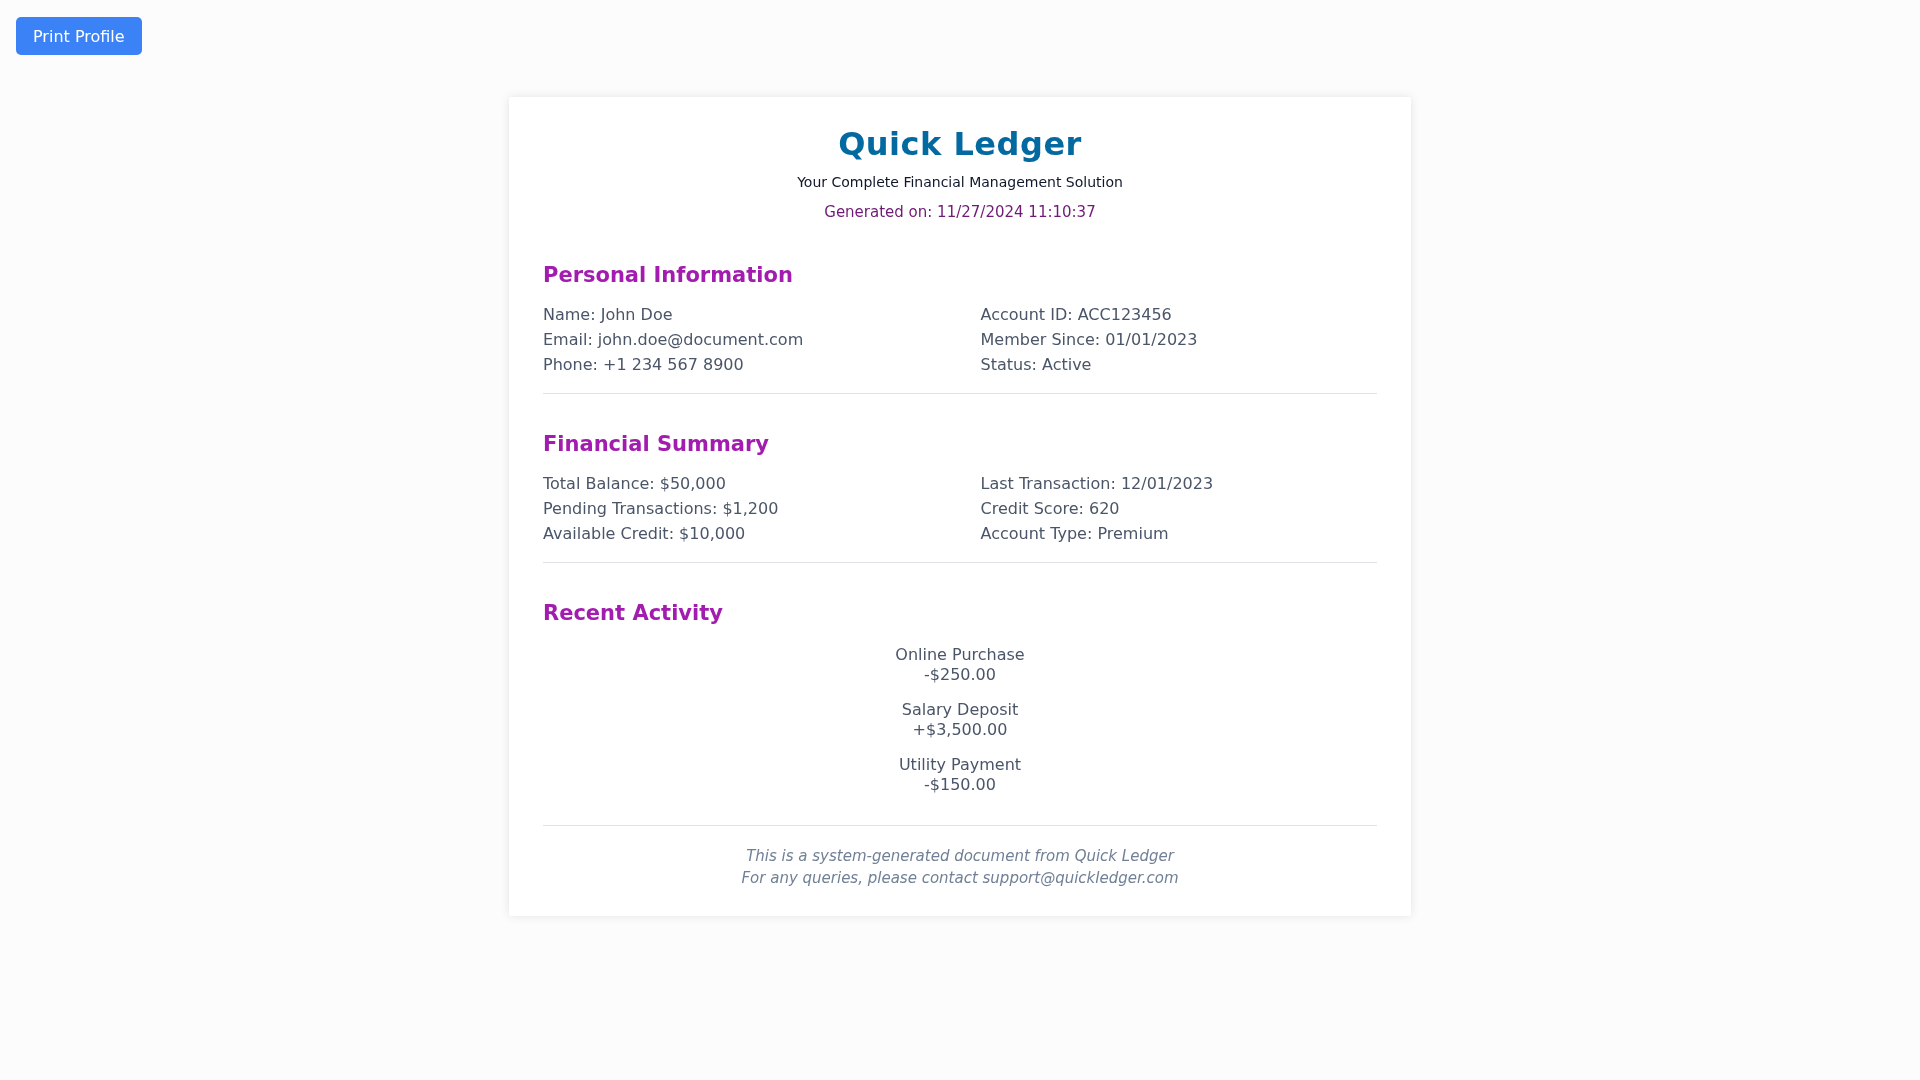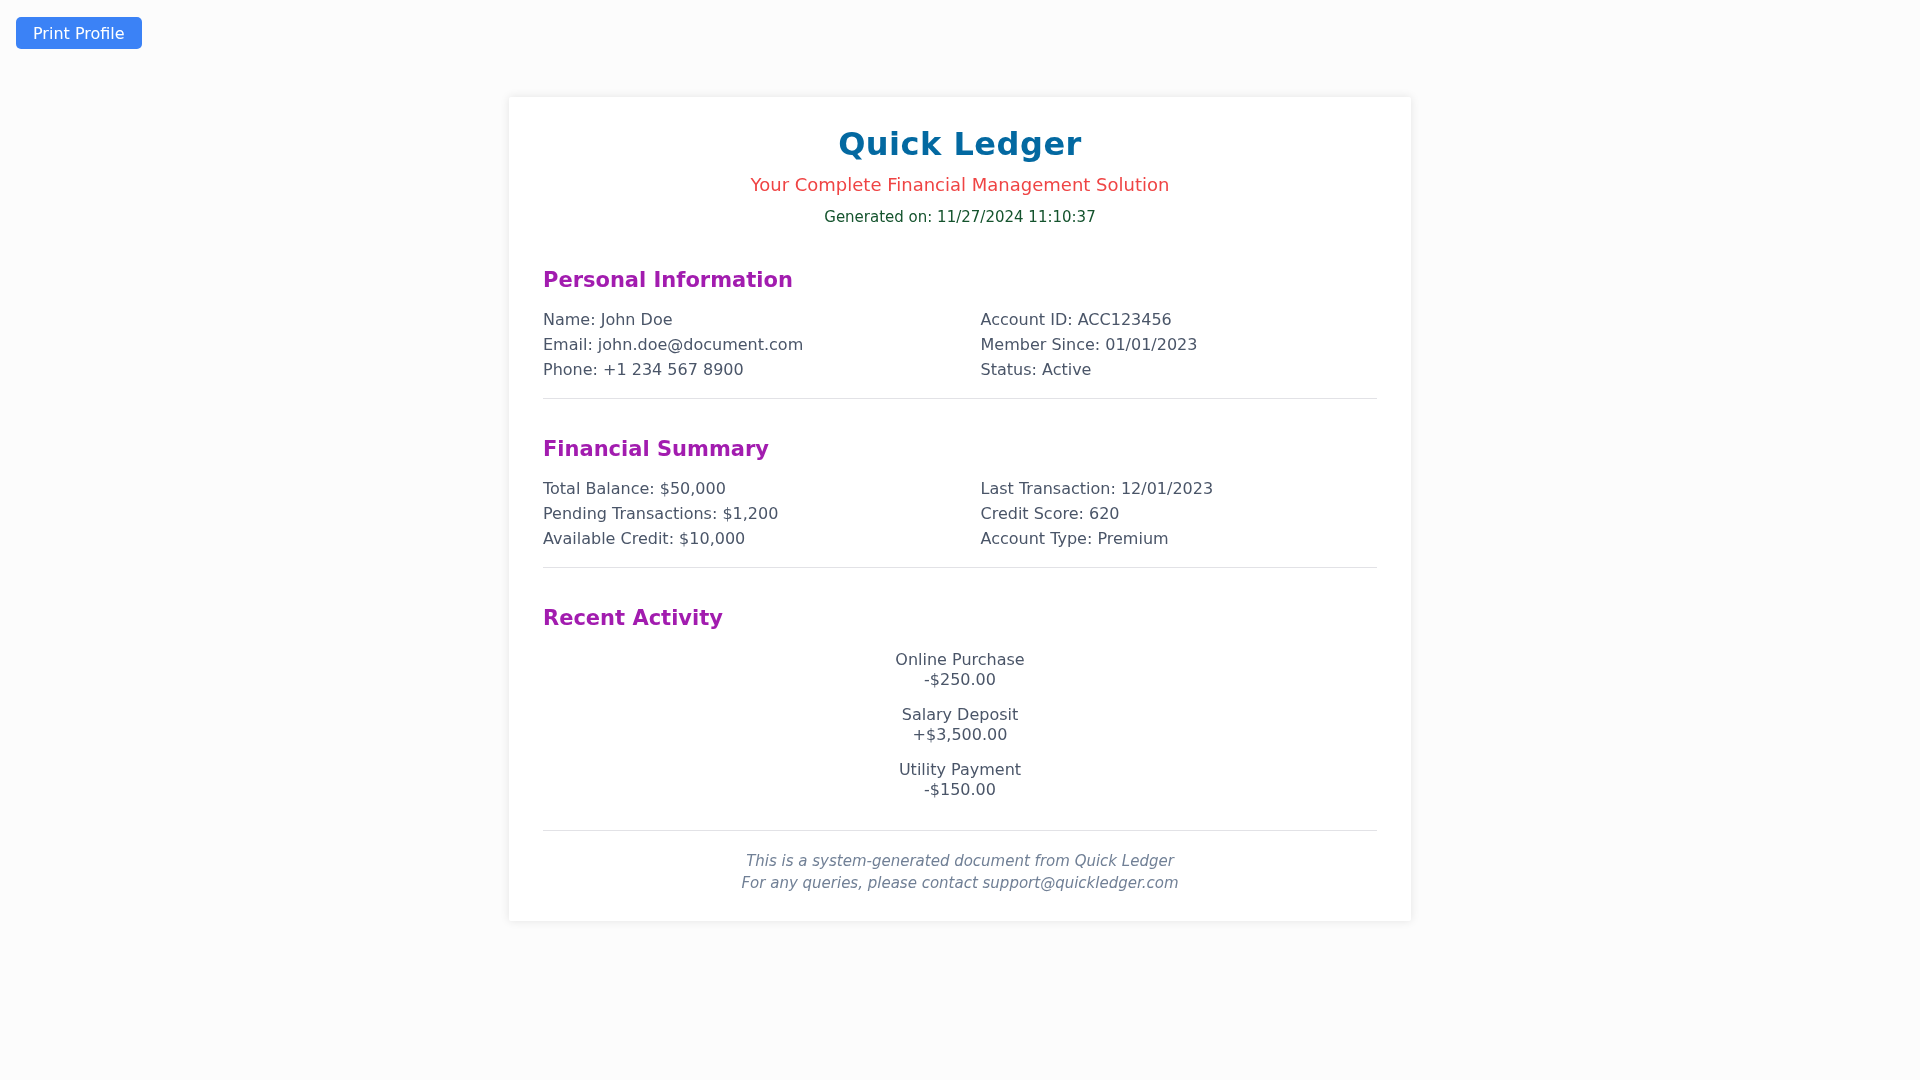--- a/index.html
+++ b/index.html
@@ -11,21 +11,21 @@
     background: #fcfcfc;
     font-family: "DejaVu Sans", sans-serif;
     color: #4a5568;
   }
 
   
   .print-btn {
     position: absolute;
     left: 16px;
     top: 17px;
-    height: 32px;
+    height: 38px;
     padding: 0 17px;
     background: #3b82f6;
     color: #ffffff;
     border: none;
     border-radius: 5px;
     font-family: "DejaVu Sans", sans-serif;
     font-size: 16px;
     cursor: pointer;
   }
 
@@ -42,27 +42,27 @@
   .card-header { text-align: center; }
   .app-title {
     margin: 2px 0 0 0;
     font-size: 32px;
     font-weight: bold;
     color: #0369a1;
     letter-spacing: 0.5px;
   }
   .app-subtitle {
     margin: 11px 0 0 0;
-    font-size: 18px;
-    color: #ef4444;
+    font-size: 14px;
+    color: #0f172a;
   }
   .generated {
     margin: 13px 0 0 0;
     font-size: 15px;
-    color: #14532d;
+    color: #701a75;
   }
 
   .section { margin-top: 38px; }
   .section-first { margin-top: 42px; }
   .section-heading {
     margin: 0 0 15px 0;
     font-size: 21px;
     font-weight: bold;
     color: #a21caf;
   }

